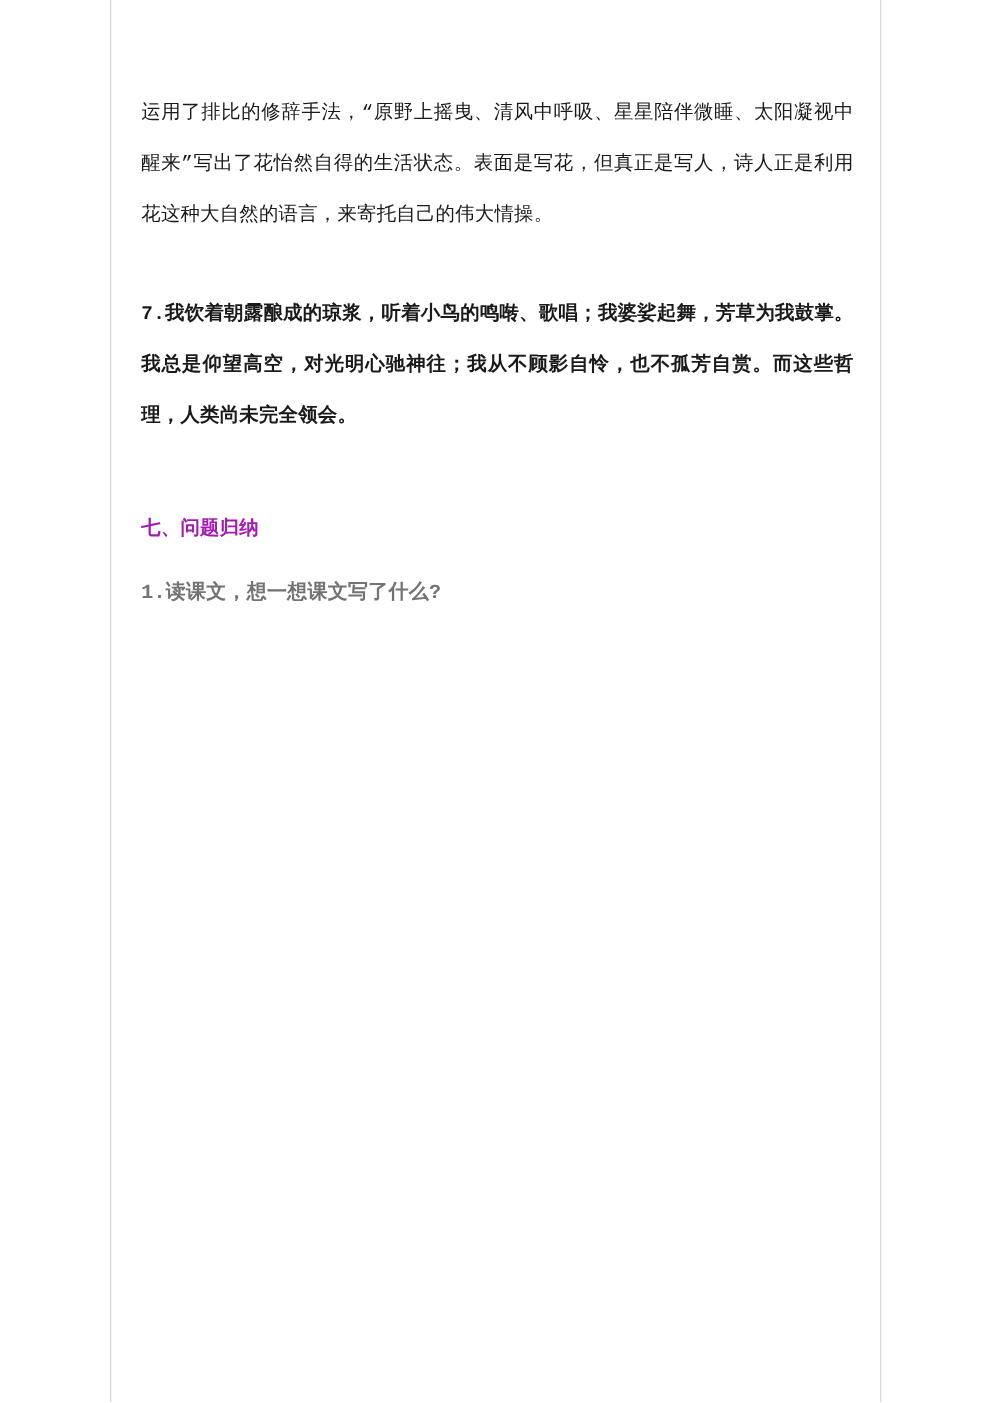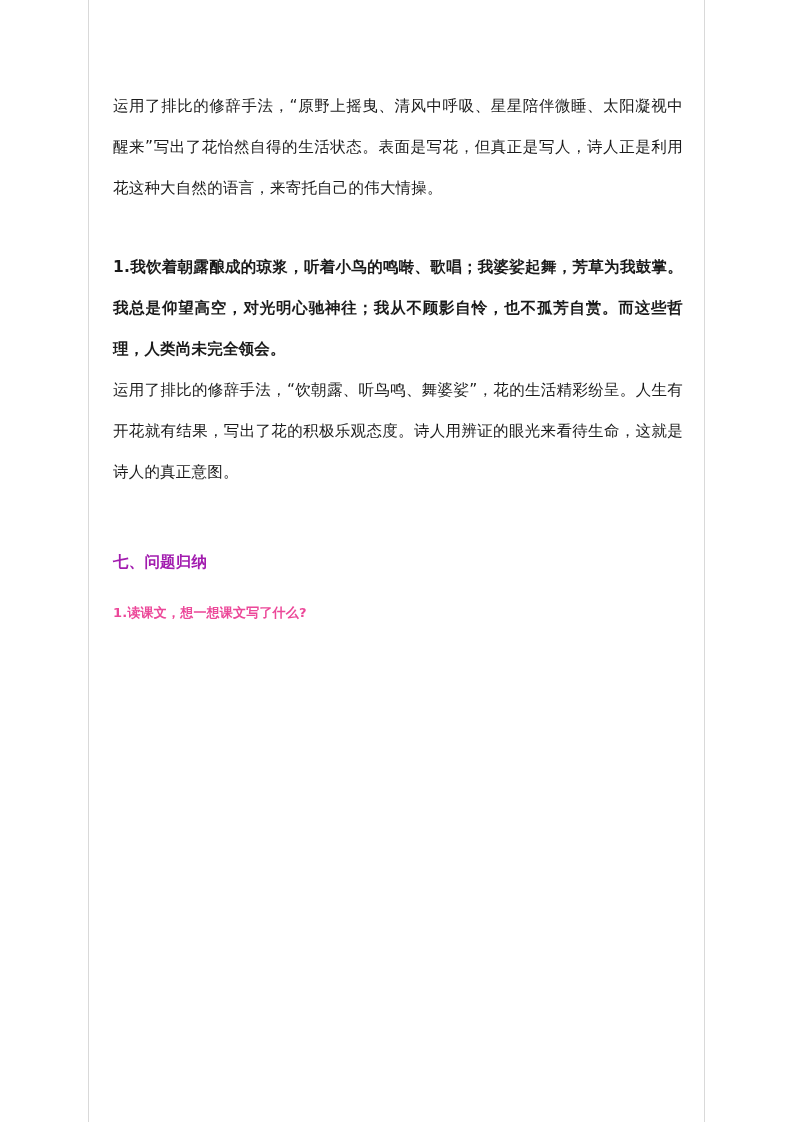--- a/index.html
+++ b/index.html
@@ -30,22 +30,23 @@
     position: absolute;
     left: 704px;
     top: 0;
     width: 1px;
     height: 1122px;
     background: #d9d9d9;
   }
   .content {
     position: absolute;
     left: 113px;
-    top: 86px;
+    top: 70px;
     width: 570px;
+    font-family: Liberation Mono, monospace;
   }
   p {
     margin: 0;
     color: #1a1a1a;
     font-size: 15.5px;
     line-height: 41px;
     text-align: justify;
     letter-spacing: 0.2px;
   }
   p.body {
@@ -58,41 +59,40 @@
   .gap-md { height: 38px; }
   .gap-lg { height: 52px; }
   .heading {
     font-weight: bold;
     font-size: 15.5px;
     color: #a21caf;
     line-height: 34px;
   }
   .qheading {
     font-weight: bold;
-    font-size: 13px;
-    color: #ec4899;
+    font-size: 16px;
+    color: #737373;
     line-height: 36px;
   }
 </style>
 </head>
 <body>
 
 <div class="page">
   <div class="page-border-left"></div>
   <div class="page-border-right"></div>
 
   <div class="content">
 
     <p class="body">运用了排比的修辞手法，“原野上摇曳、清风中呼吸、星星陪伴微睡、太阳凝视中醒来”写出了花怡然自得的生活状态。表面是写花，但真正是写人，诗人正是利用花这种大自然的语言，来寄托自己的伟大情操。</p>
 
     <div class="gap-md"></div>
 
-    <p class="bold">1.我饮着朝露酿成的琼浆，听着小鸟的鸣啭、歌唱；我婆娑起舞，芳草为我鼓掌。我总是仰望高空，对光明心驰神往；我从不顾影自怜，也不孤芳自赏。而这些哲理，人类尚未完全领会。</p>
+    <p class="bold">7.我饮着朝露酿成的琼浆，听着小鸟的鸣啭、歌唱；我婆娑起舞，芳草为我鼓掌。我总是仰望高空，对光明心驰神往；我从不顾影自怜，也不孤芳自赏。而这些哲理，人类尚未完全领会。</p>
 
-    <p class="body">运用了排比的修辞手法，“饮朝露、听鸟鸣、舞婆娑”，花的生活精彩纷呈。人生有开花就有结果，写出了花的积极乐观态度。诗人用辨证的眼光来看待生命，这就是诗人的真正意图。</p>
 
     <div class="gap-lg"></div>
 
     <p class="heading">七、问题归纳</p>
 
     <div class="gap-sm"></div>
 
     <p class="qheading">1.读课文，想一想课文写了什么?</p>
 
 

